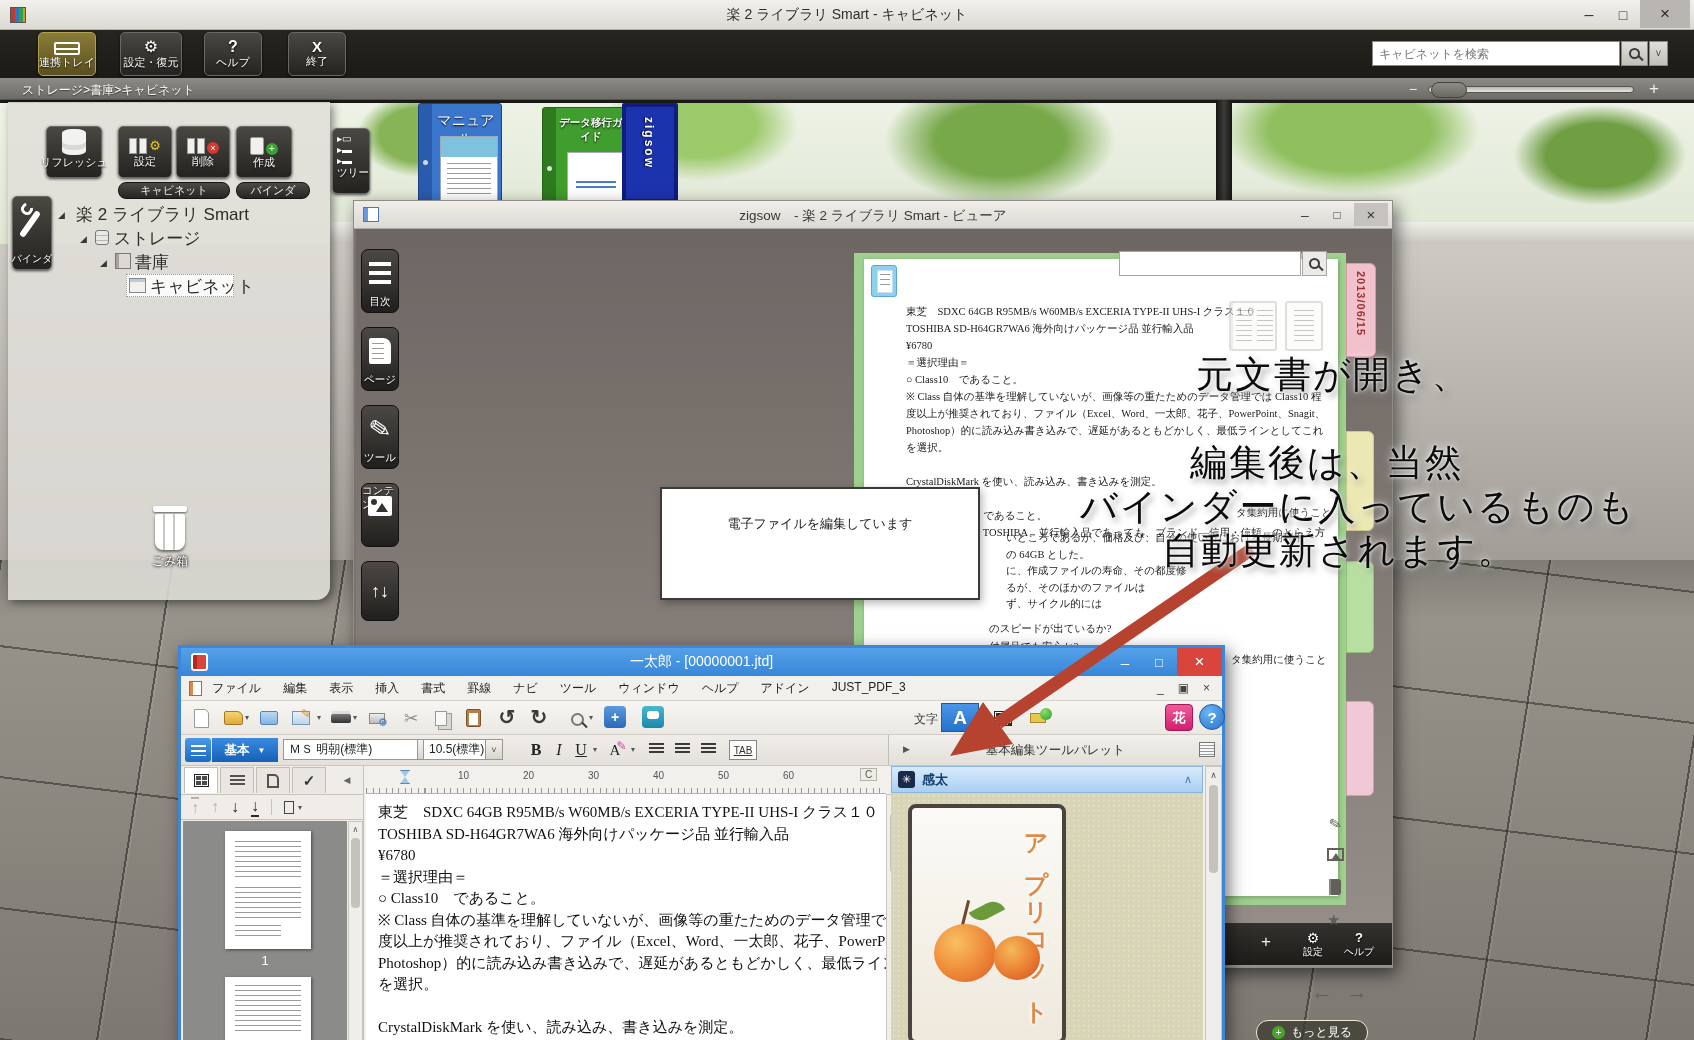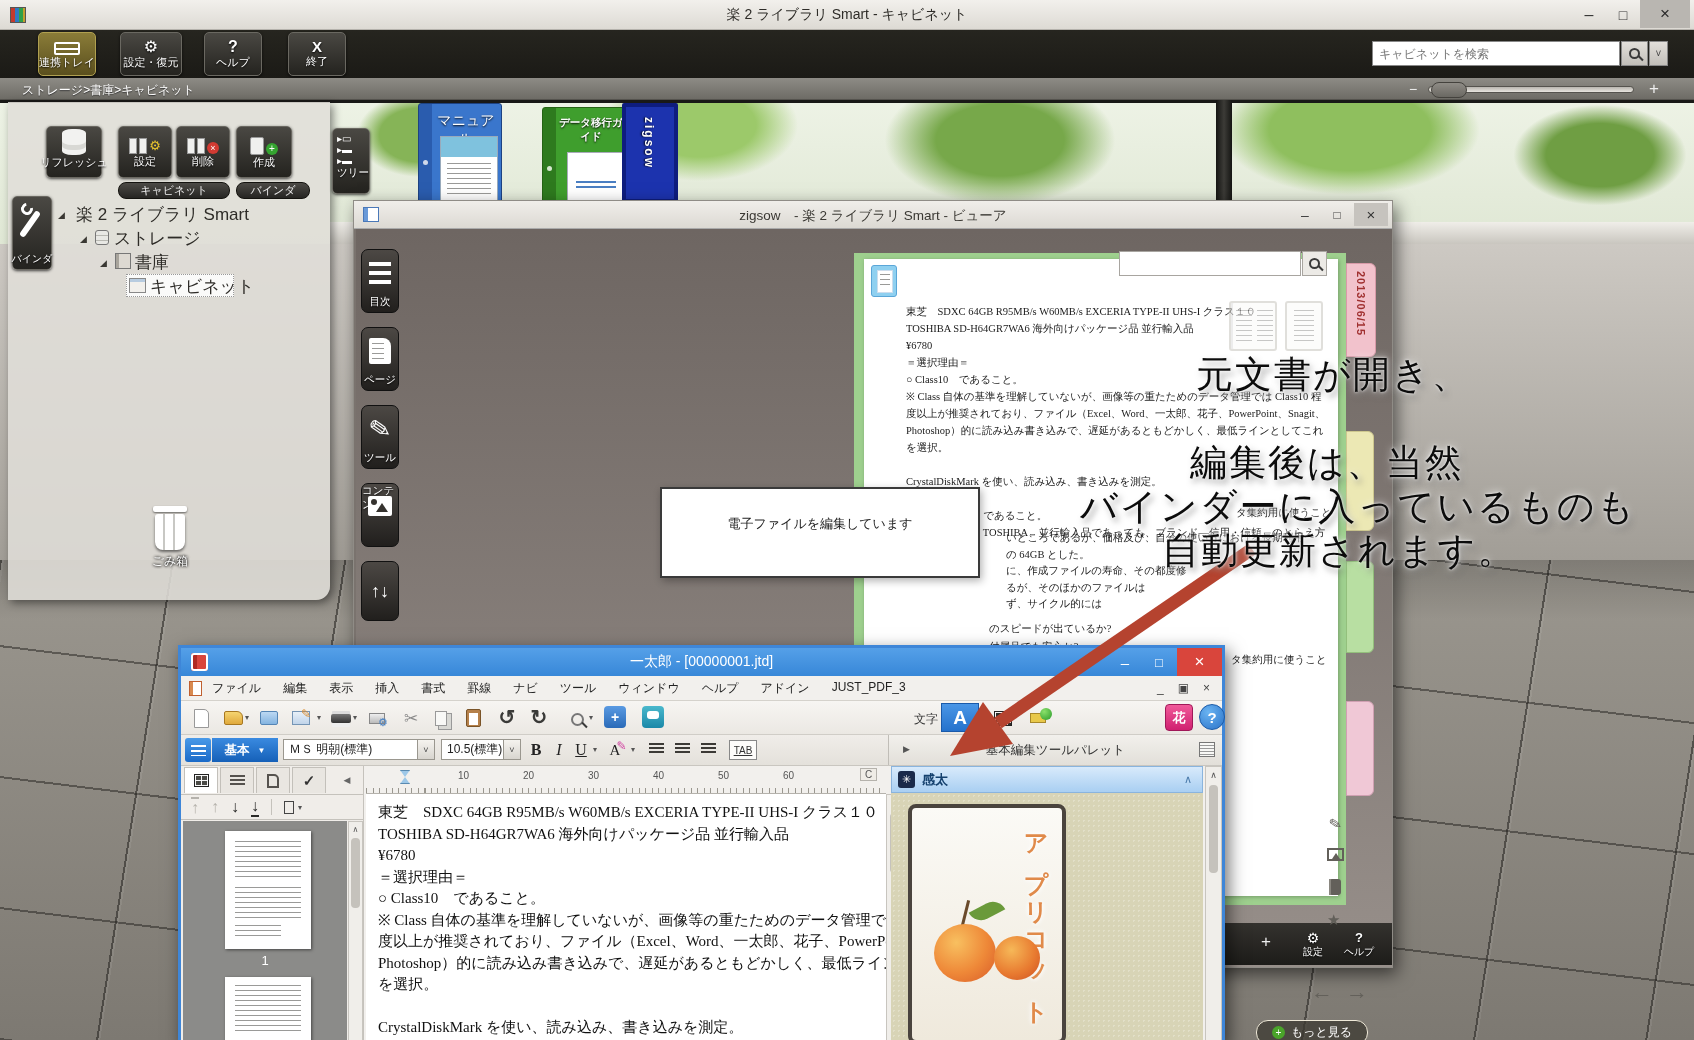--- a/index.html
+++ b/index.html
@@ -300,21 +300,21 @@
         <div class="wg" style="font-size:14px;line-height:14px">⚙</div>
         <div class="wg sm">設定</div>
       </div>
       <div class="abs col ctr" style="left:218px;top:3px;width:44px;height:37px">
         <div class="wg" style="font-size:13px;font-weight:bold;line-height:14px">?</div>
         <div class="wg sm">ヘルプ</div>
       </div>
     </div>
   </div>
 
-  <div class="abs" style="left:660px;top:487px;width:320px;height:91px;background:#fff;border:2px solid #3a3a3a;box-shadow:2px 3px 8px rgba(0,0,0,.3)">
+  <div class="abs" style="left:660px;top:487px;width:320px;height:113px;background:#fff;border:2px solid #3a3a3a;box-shadow:2px 3px 8px rgba(0,0,0,.3)">
     <div style="margin-top:26px;text-align:center;font-size:13px;color:#222">電子ファイルを編集しています</div>
   </div>
 
   <div class="abs jwin win">
     <div class="abs jtitle">
       <div class="abs" style="left:10px;top:5px;width:17px;height:18px;background:#d9453c;border-radius:3px;box-shadow:inset 0 0 0 2px #fff,inset 6px 0 0 #b02a22"></div>
       <div class="abs" style="left:0;top:5px;width:100%;text-align:center;font-size:14px;color:#fff">一太郎 - [00000001.jtd]</div>
       <div class="abs ctr" style="left:928px;top:3px;width:32px;height:22px;color:#fff;font-size:15px">–</div>
       <div class="abs ctr" style="left:962px;top:3px;width:32px;height:22px;color:#fff;font-size:13px">□</div>
       <div class="abs ctr" style="left:996px;top:0;width:45px;height:28px;background:#d9453c;color:#fff;font-size:17px">×</div>
@@ -420,21 +420,21 @@
           <div class="hlines"></div>
         </div>
       <div class="abs ctr" style="left:31px;top:3px;width:66px;height:24px;background:linear-gradient(#3a8ae0,#1560b8);color:#fff;font-size:12.5px;font-weight:bold;gap:8px">
         <span>基本</span>
         <span style="font-size:8px">▼</span>
       </div>
       <div class="abs combo" style="left:102px;top:4px;width:152px">
         <span style="flex:1">ＭＳ 明朝(標準)</span>
         <span class="dd">˅</span>
       </div>
-      <div class="abs combo" style="left:260px;top:4px;width:80px">
+      <div class="abs combo" style="left:242px;top:4px;width:80px">
         <span style="flex:1">10.5(標準)</span>
         <span class="dd">˅</span>
       </div>
       <div class="abs ctr serif" style="left:344px;top:4px;width:22px;height:22px;font-weight:bold;font-size:16px;color:#222">B</div>
       <div class="abs ctr serif" style="left:368px;top:4px;width:20px;height:22px;font-style:italic;font-size:16px;color:#222">I</div>
       <div class="abs ctr serif" style="left:390px;top:4px;width:20px;height:22px;font-size:16px;color:#222;text-decoration:underline">U</div>
       <div class="abs" style="left:412px;top:10px;font-size:8px;color:#555">▾</div>
       <div class="abs ctr serif" style="left:426px;top:4px;width:22px;height:22px;font-size:15px;color:#222">
         <span>A</span>
         <span style="color:#d040a0;font-size:12px;margin-left:-4px;margin-top:-8px">✎</span>

